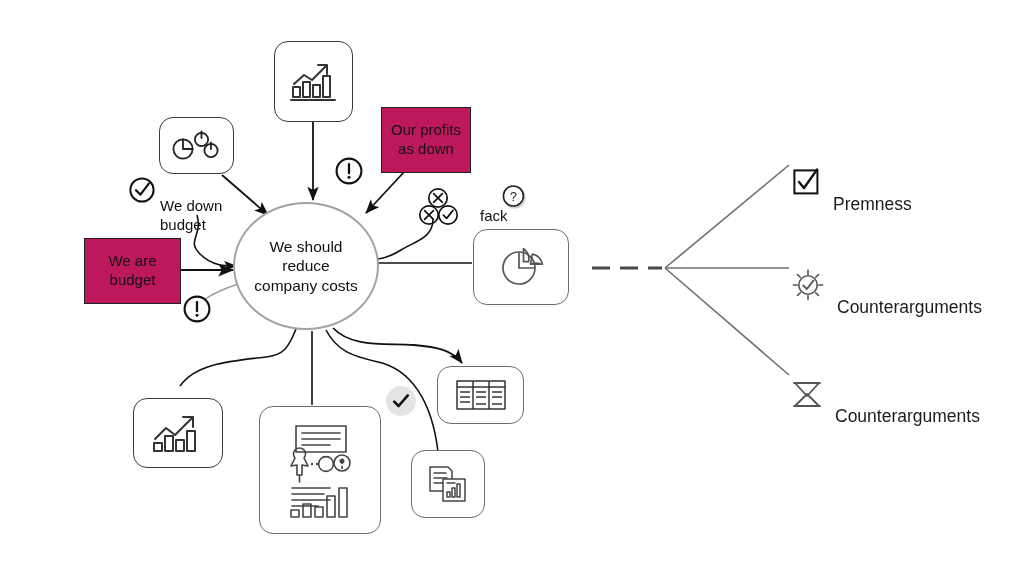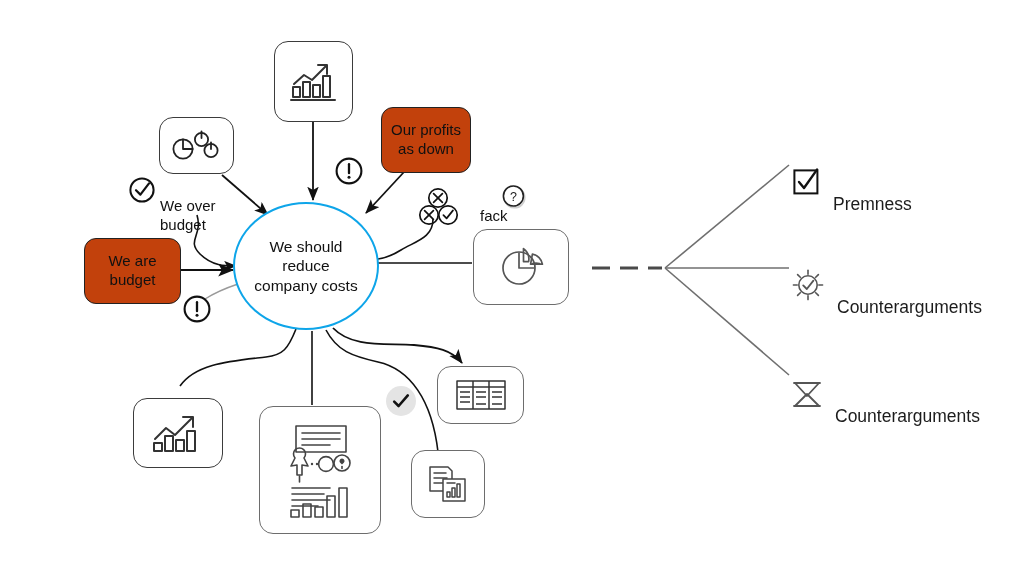--- a/index.html
+++ b/index.html
@@ -29,41 +29,41 @@
   }
 
   
   .node {
     position: absolute;
     box-sizing: border-box;
   }
 
   
   .center-node {
-    border: 2px solid #0ea5e9;
+    border: 2px solid #a3a3a3;
     border-radius: 50%;
     background: #fff;
     display: flex;
     align-items: center;
     justify-content: center;
     text-align: center;
     padding: 6px 10px;
   }
   .center-text {
     font-size: 15.5px;
     line-height: 1.25;
     color: #111;
     white-space: pre-line;
   }
 
   
   .text-box {
     border: 1.6px solid #222;
-    border-radius: 12px;
-    background: #c2410c;
+    border-radius: 0;
+    background: #be185d;
     display: flex;
     align-items: center;
     justify-content: center;
     text-align: center;
   }
   .text-box span {
     font-size: 15px;
     line-height: 1.25;
     color: #111;
     white-space: pre-line;
@@ -176,21 +176,21 @@
 as down</span>
   </div>
 
   <div class="badge" style="left:128px; top:176px;">
     <svg width="28" height="28" viewBox="0 0 28 28">
       <circle cx="14" cy="14" r="11.6" fill="none" stroke="#111" stroke-width="2"></circle>
       <path d="M8 14.2 L12.4 18.6 L21 7.4" fill="none" stroke="#111" stroke-width="2.2" stroke-linecap="round" stroke-linejoin="round"></path>
     </svg>
   </div>
   <div class="plain-label" style="left:160px; top:178px; width:95px; text-align:left;">
-    <span>We over
+    <span>We down
 budget</span>
   </div>
 
   <div class="badge" style="left:334px; top:156px;">
     <svg width="30" height="30" viewBox="0 0 30 30">
       <circle cx="15" cy="15" r="12.4" fill="none" stroke="#111" stroke-width="2.1"></circle>
       <line x1="15" y1="8.2" x2="15" y2="17.2" stroke="#111" stroke-width="2.3" stroke-linecap="round"></line>
       <circle cx="15" cy="21.2" r="1.5" fill="#111"></circle>
     </svg>
   </div>

